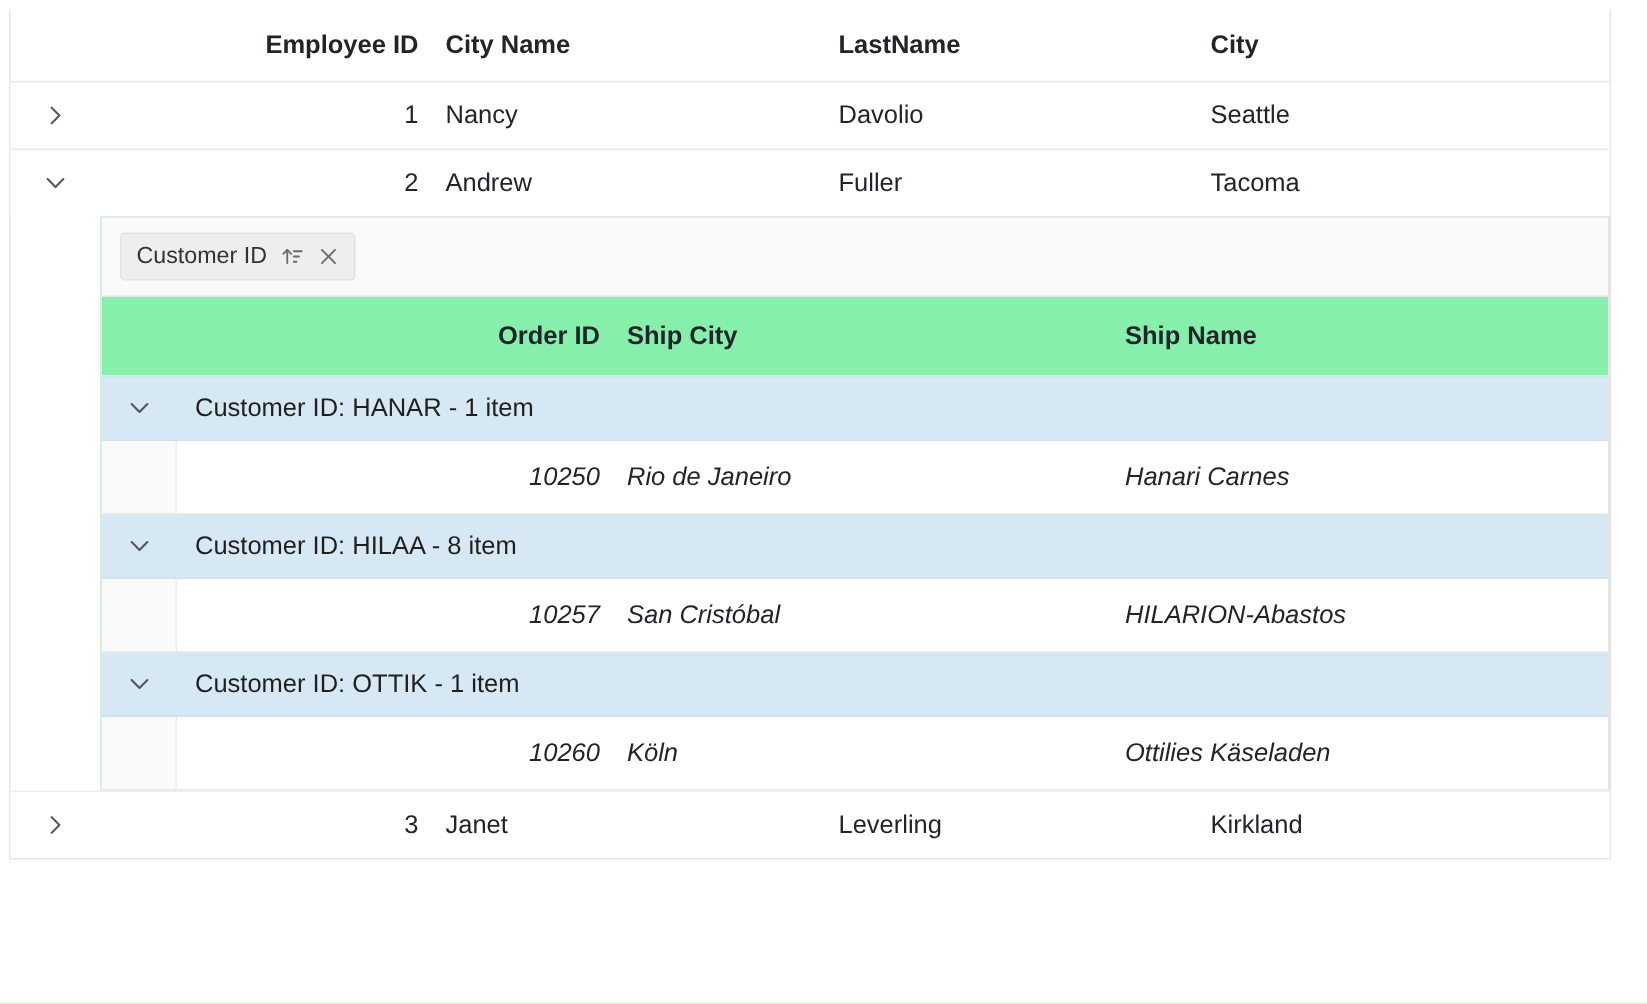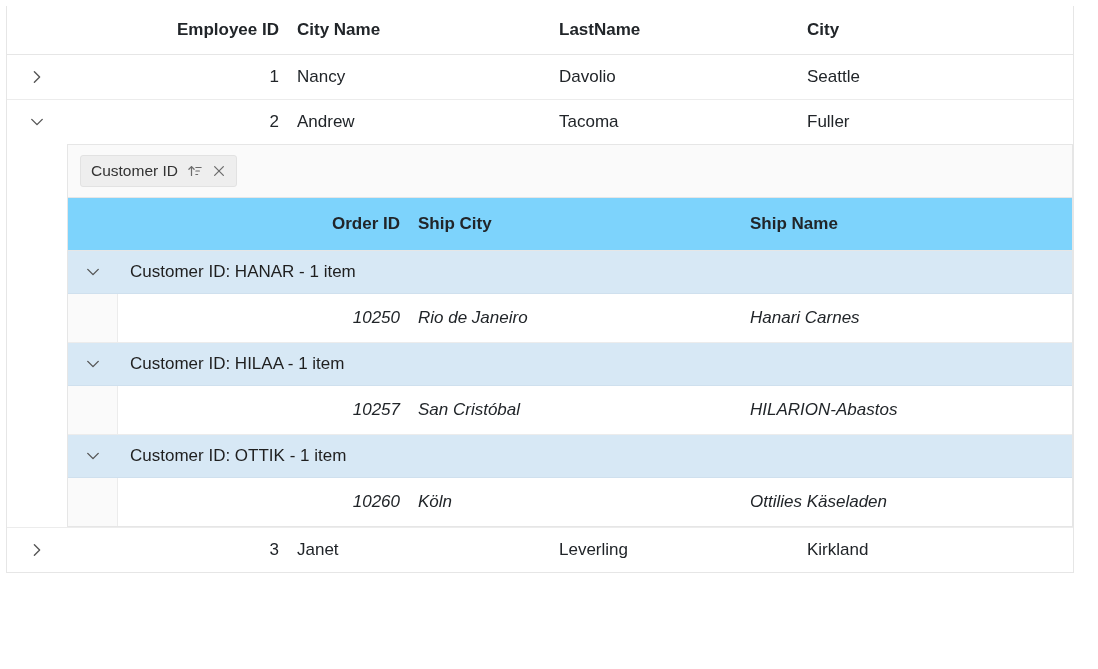--- a/index.html
+++ b/index.html
@@ -47,21 +47,21 @@
     stroke: currentColor;
     stroke-width: 1.6;
     fill: none;
     stroke-linecap: round;
     stroke-linejoin: round;
   }
   
   .nested-wrap {
     margin-left: 60px;
     border: 1px solid #e6e6e6;
-    background: #7dd3fc;
+    background: #86efac;
   }
   .groupbar {
     background: #fafafa;
     padding: 10px 12px;
     border-bottom: 1px solid #e6e6e6;
   }
   .chip {
     display: inline-flex;
     align-items: center;
     gap: 10px;
@@ -139,22 +139,22 @@
   </div>
 
   <div class="data-row" style="border-bottom:none;">
     <div class="exp-cell">
       <svg class="chev" viewBox="0 0 16 16">
           <polyline points="2,5 8,11 14,5"></polyline>
         </svg>
     </div>
     <div class="data-cell r">2</div>
     <div class="data-cell">Andrew</div>
+    <div class="data-cell">Fuller</div>
     <div class="data-cell">Tacoma</div>
-    <div class="data-cell">Fuller</div>
   </div>
 
   <div class="nested-wrap">
     <div class="groupbar">
       <span class="chip">
         <span>Customer ID</span>
         <svg class="ico" viewBox="0 0 16 16">
           <line x1="4" y1="13" x2="4" y2="3"></line>
             <polyline points="1,6 4,3 7,6"></polyline>
           <line x1="9" y1="4" x2="15" y2="4"></line>
@@ -189,21 +189,21 @@
       <div class="ncell">Rio de Janeiro</div>
       <div class="ncell">Hanari Carnes</div>
     </div>
 
     <div class="group-row">
       <div class="gexp">
         <svg class="chev" viewBox="0 0 16 16">
             <polyline points="2,5 8,11 14,5"></polyline>
           </svg>
       </div>
-      <div class="glabel">Customer ID: HILAA - 1 item</div>
+      <div class="glabel">Customer ID: HILAA - 8 item</div>
     </div>
     <div class="nested-data">
       <div class="ncell ind"></div>
       <div class="ncell r">10257</div>
       <div class="ncell">San Cristóbal</div>
       <div class="ncell">HILARION-Abastos</div>
     </div>
 
     <div class="group-row">
       <div class="gexp">

